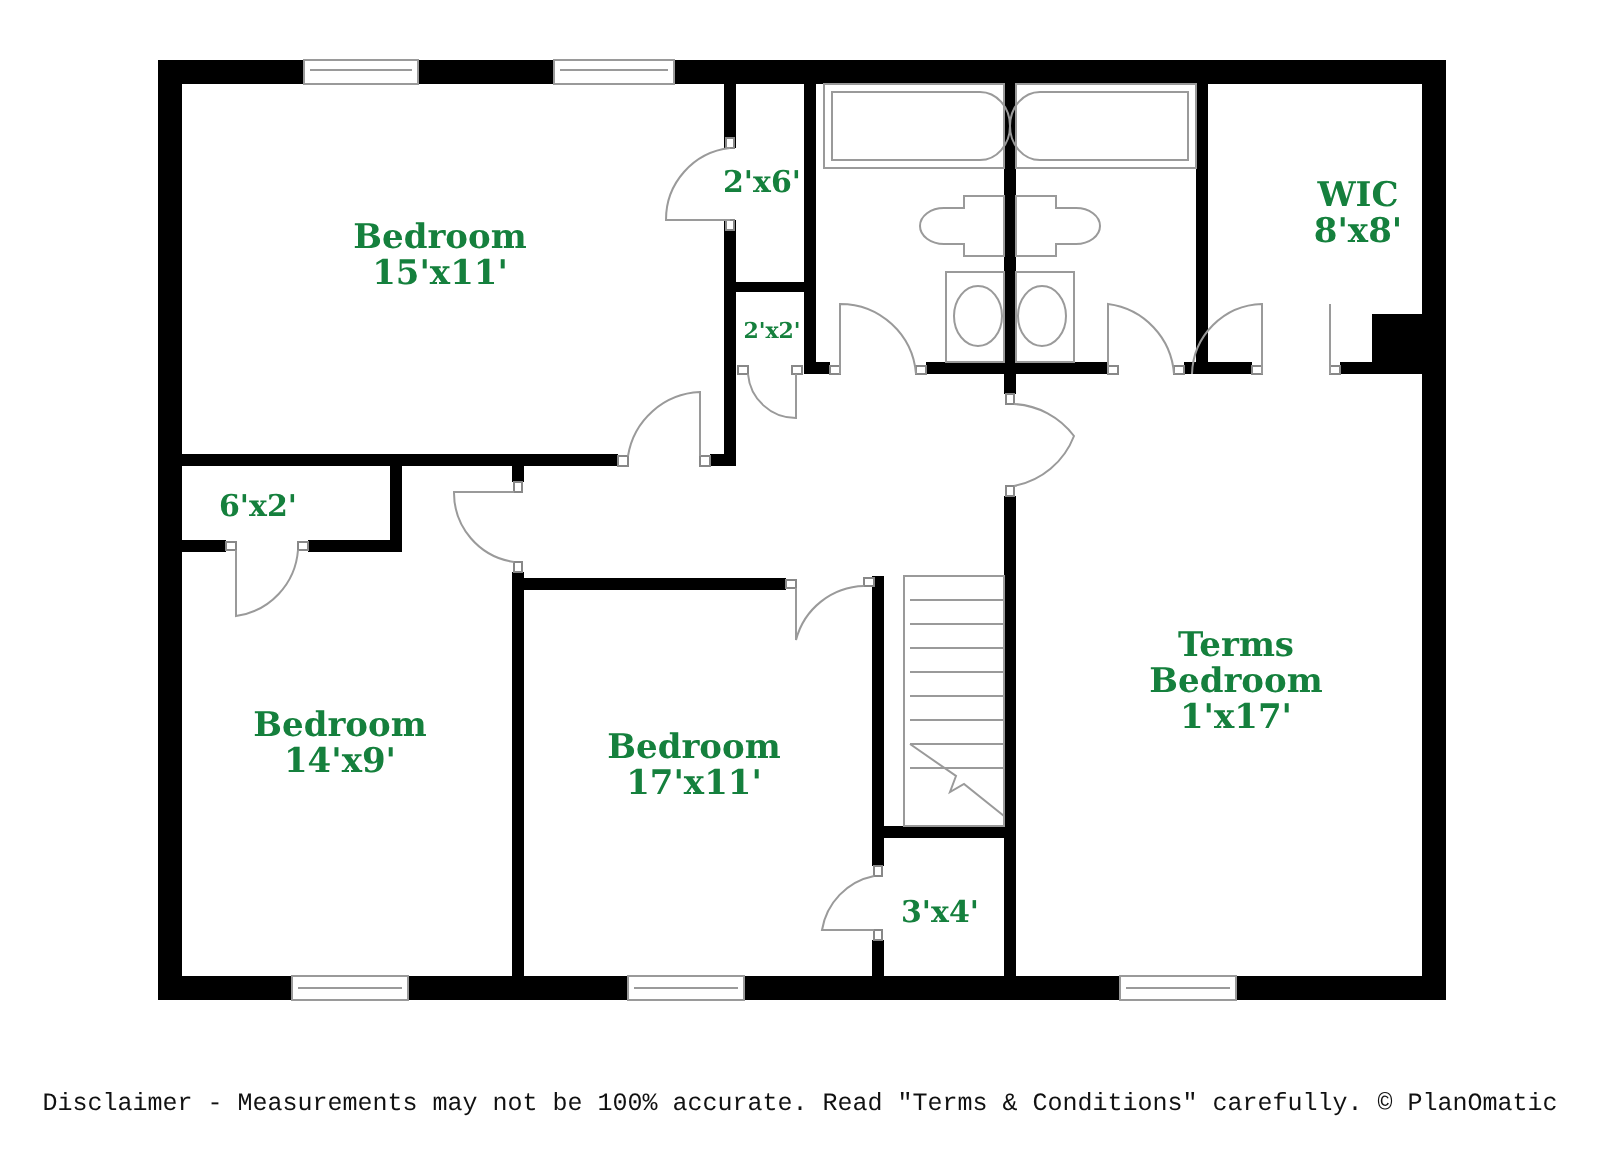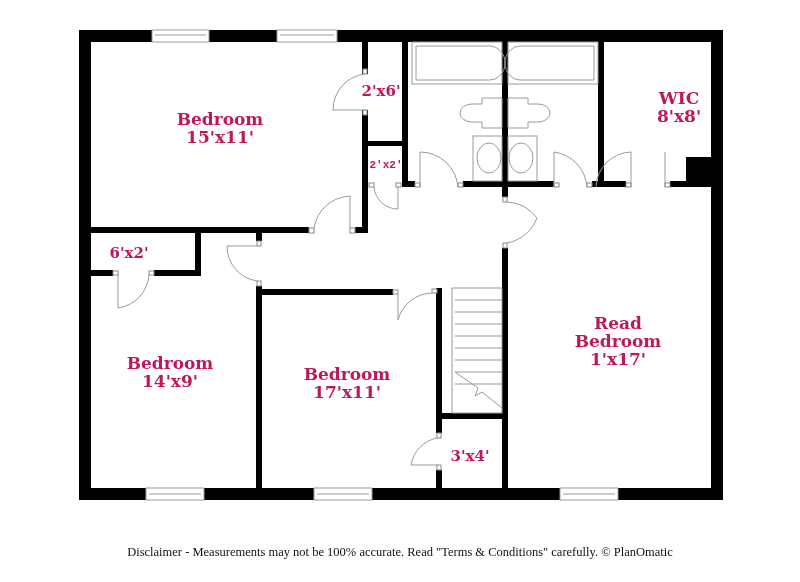--- a/index.html
+++ b/index.html
@@ -6,34 +6,34 @@
   body { width: 800px; height: 582px; position: relative; overflow: hidden; }
   #plan { position: absolute; left: 0; top: 0; width: 800px; height: 582px; }
   .wall { fill: #000000; }
   .thin { fill: none; stroke: #9a9a9a; stroke-width: 1; }
   .win { fill: #ffffff; stroke: #9a9a9a; stroke-width: 1; }
   .jamb { fill: #ffffff; stroke: #888888; stroke-width: 1; }
   .label {
     position: absolute;
     font-family: "DejaVu Serif", "Liberation Serif", serif;
     font-weight: bold;
-    color: #be185d;
+    color: #15803d;
     text-align: center;
     line-height: 1.05;
     white-space: nowrap;
     transform: translate(-50%, -50%);
   }
   .lg { font-size: 17px; }
   .md { font-size: 15px; }
-  .sm { font-size: 11px; font-family: Liberation Mono, monospace; }
+  .sm { font-size: 11px; }
   .disclaimer {
     position: absolute;
     left: 0; right: 0; top: 545px;
     text-align: center;
-    font-family: Liberation Serif, serif;
+    font-family: Liberation Mono, monospace;
     font-size: 12.5px;
     color: #111111;
   }
 </style>
 </head>
 <body>
 
 <svg id="plan" viewBox="0 0 800 582" xmlns="http://www.w3.org/2000/svg">
 
   <g>
@@ -192,18 +192,18 @@
   <div>14'x9'</div>
 </div>
 <div class="label lg" style="left:347px; top:384px;">
   <div>Bedroom</div>
   <div>17'x11'</div>
 </div>
 <div class="label md" style="left:470px; top:457px;">
   <div>3'x4'</div>
 </div>
 <div class="label lg" style="left:618px; top:342px;">
-  <div>Read</div>
+  <div>Terms</div>
   <div>Bedroom</div>
   <div>1'x17'</div>
 </div>
 
 <div class="disclaimer">Disclaimer - Measurements may not be 100% accurate. Read "Terms &amp; Conditions" carefully. © PlanOmatic</div>
 
 </body></html>

